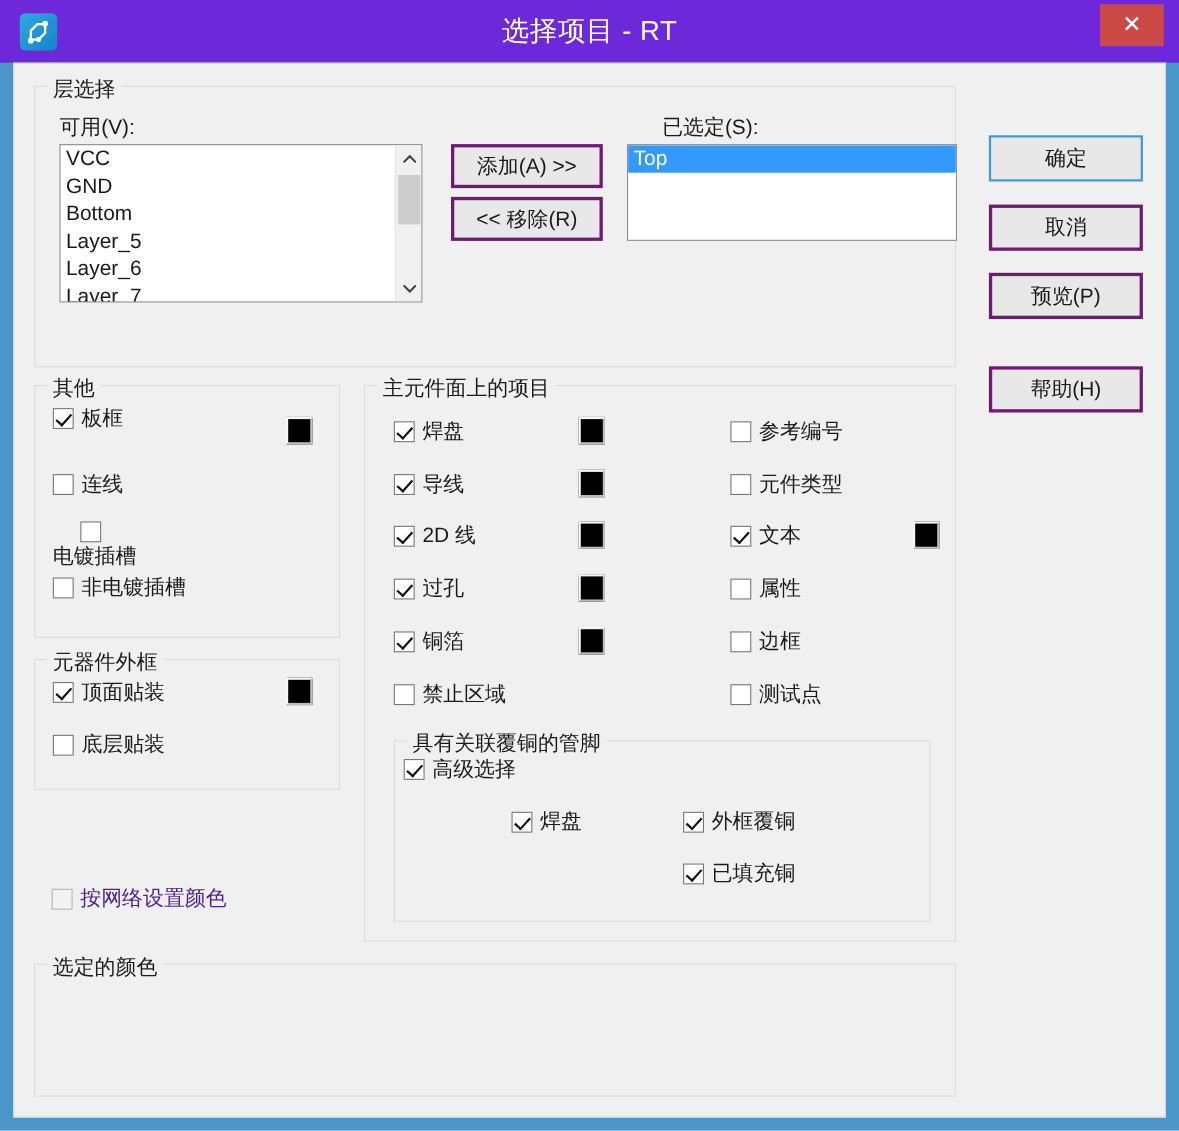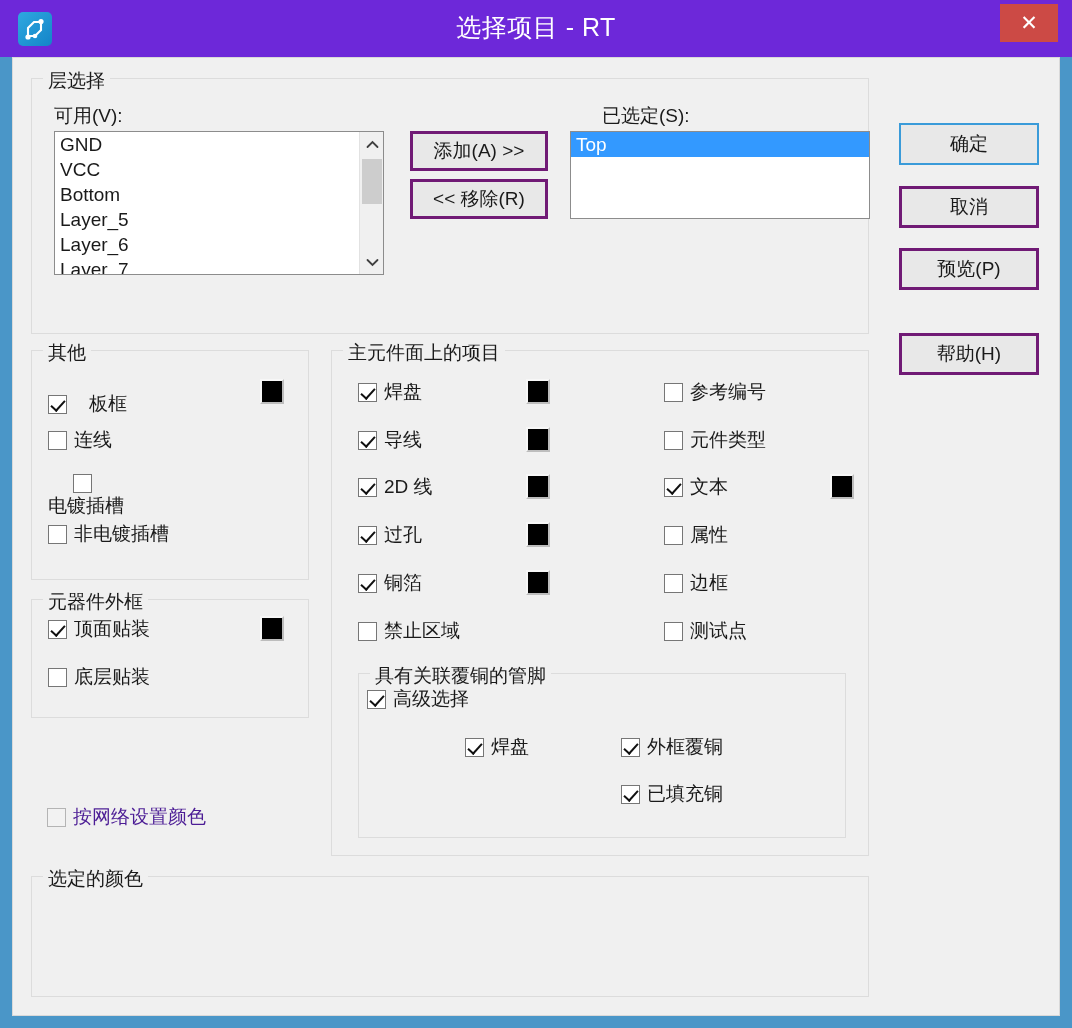--- a/index.html
+++ b/index.html
@@ -215,22 +215,22 @@
 
   <div id="client">
 
     <div class="group" style="left:18px; top:20px; width:838px; height:256px;">
       <div class="group-title">层选择</div>
 
       <div class="lbl" style="position:absolute; left:22px; top:24px;">可用(V):</div>
 
       <div class="listbox" style="left:22px; top:52px; width:330px; height:144px;">
         <div style="position:absolute; left:0; top:0; right:24px; bottom:0; overflow:hidden;">
+          <div class="listitem">VCC</div>
           <div class="listitem">GND</div>
-          <div class="listitem">VCC</div>
           <div class="listitem">Bottom</div>
           <div class="listitem">Layer_5</div>
           <div class="listitem">Layer_6</div>
           <div class="listitem">Layer_7</div>
         </div>
         <div class="scrollbar">
           <div class="sb-arrow up">
             <svg width="13" height="9" viewBox="0 0 13 9">
                 <path d="M1.5 7 L6.5 2 L11.5 7" stroke="#404040" stroke-width="1.8" fill="none" stroke-linecap="round"></path>
               </svg>
@@ -255,21 +255,21 @@
     </div>
 
     <div class="btn default" style="left:886px; top:65px; width:140px; height:42px;">确定</div>
     <div class="btn" style="left:886px; top:190px; width:140px; height:42px;">预览(P)</div>
     <div class="btn" style="left:886px; top:128px; width:140px; height:42px;">取消</div>
     <div class="btn" style="left:886px; top:275px; width:140px; height:42px;">帮助(H)</div>
 
     <div class="group" style="left:18px; top:292px; width:278px; height:230px;">
       <div class="group-title">其他</div>
 
-      <div class="cbrow" style="left:16px; top:40px;gap:15px;">
+      <div class="cbrow" style="left:16px; top:16px;">
         <span class="cbox checked"></span>
         <span class="lbl">板框</span>
       </div>
       <div class="swatch" style="left:228px; top:28px;"></div>
 
       <div class="cbrow" style="left:16px; top:76px;">
         <span class="cbox"></span>
         <span class="lbl">连线</span>
       </div>
 

